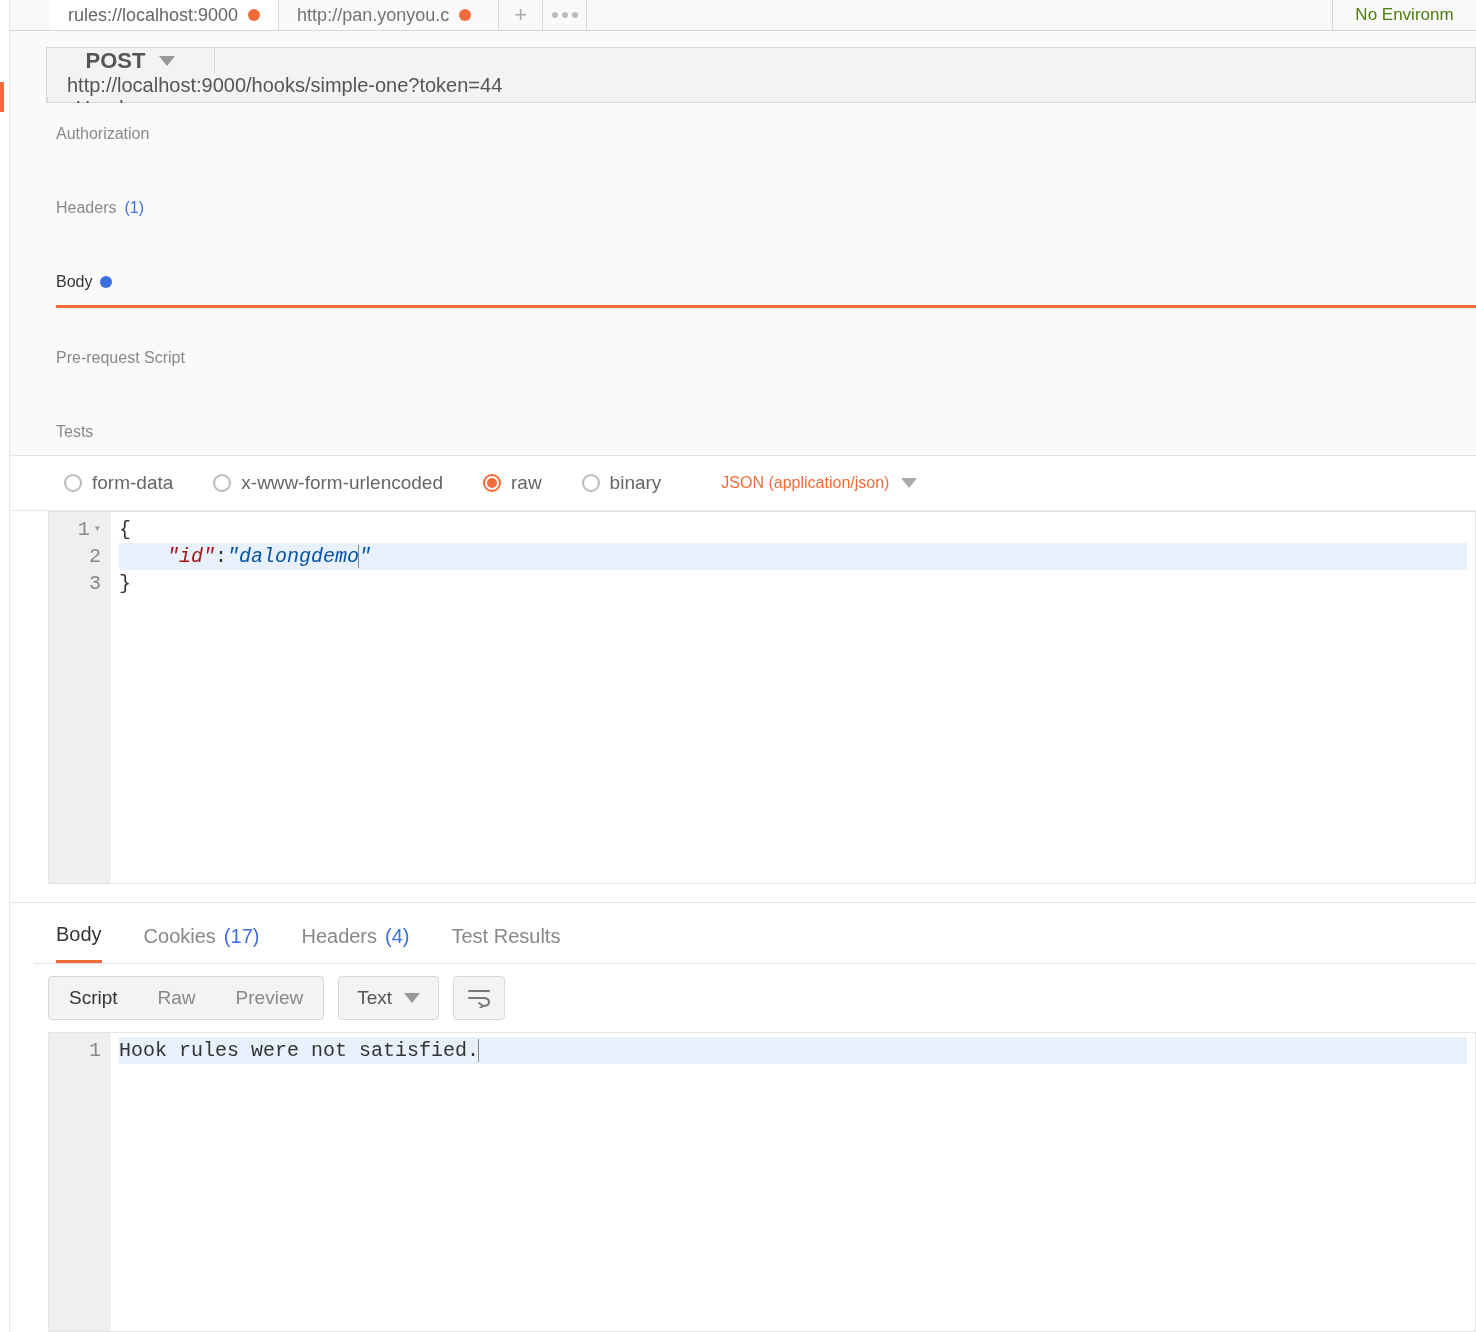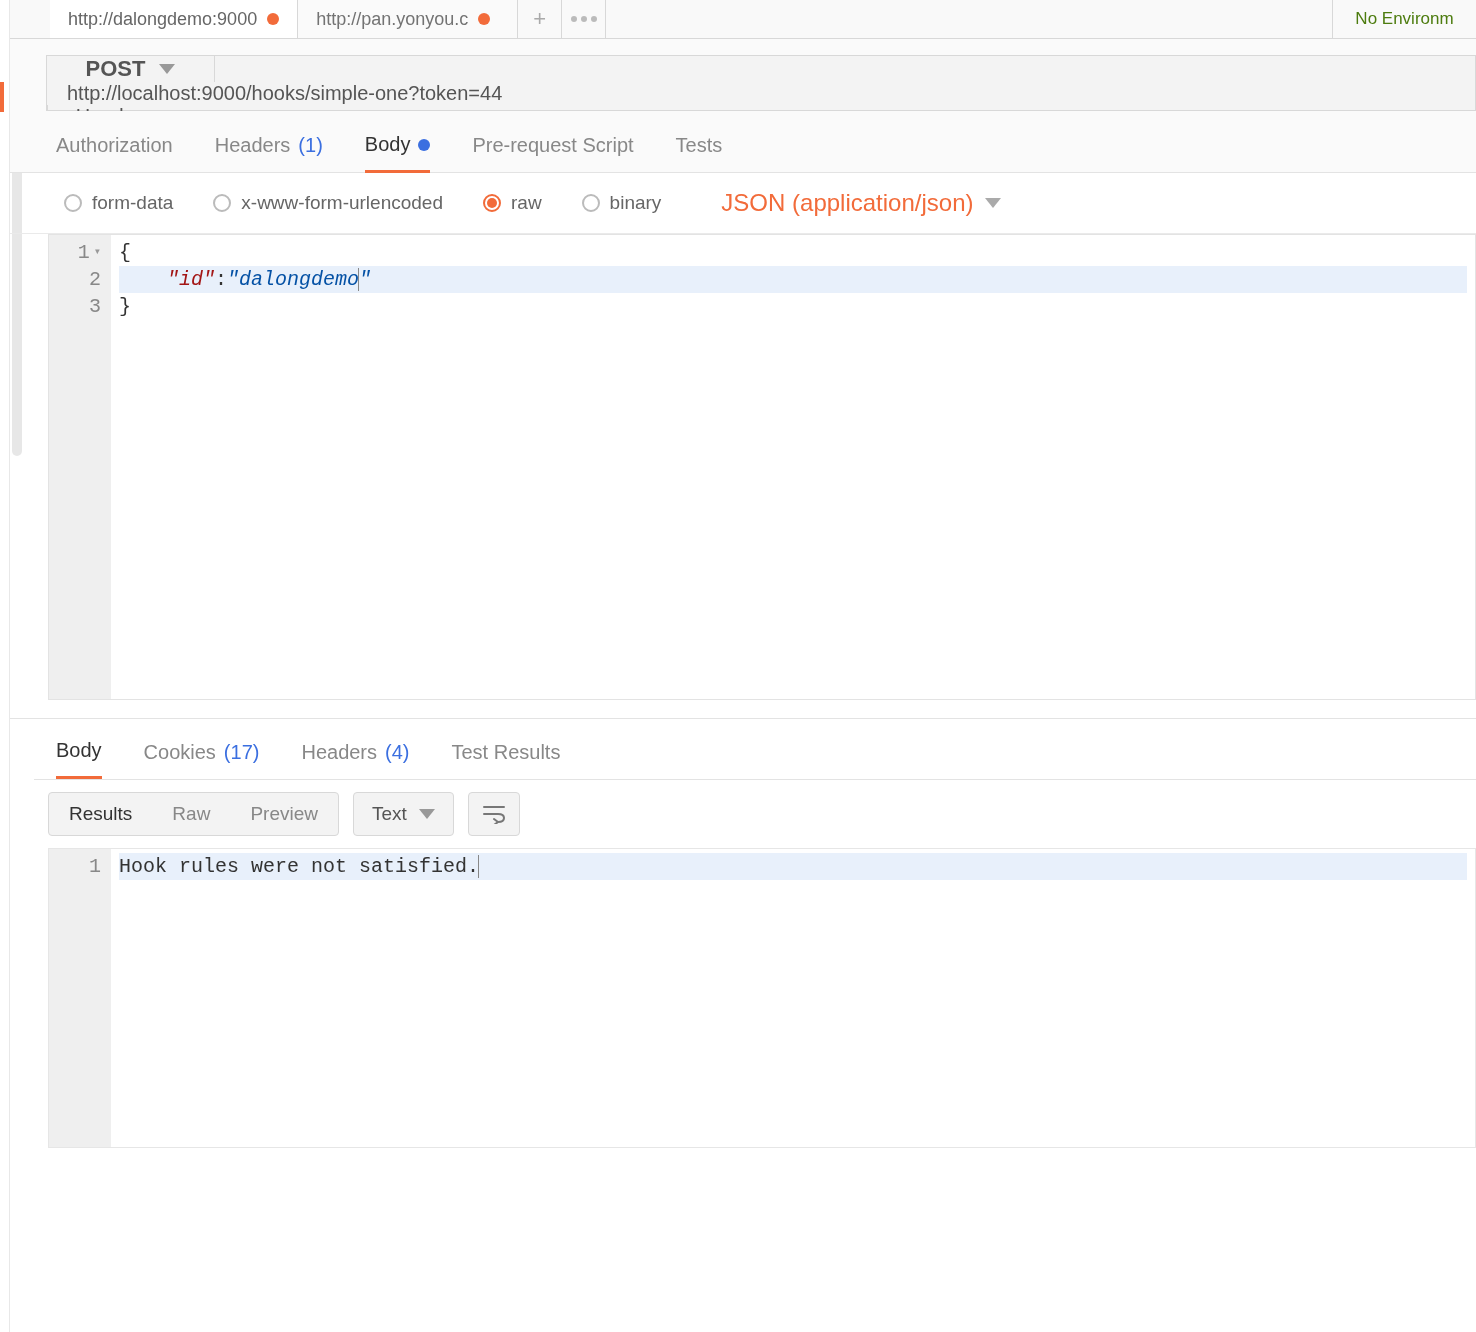--- a/index.html
+++ b/index.html
@@ -113,24 +113,25 @@
   cursor:pointer;
 }
 .send-edge {
   width: 6px; background:#3b6fe0; border-left:1px solid #2d5cc0;
 }
 
 
 .req-tabs {
   display:flex; gap: 42px;
   padding: 22px 0 0 46px;
-  font-size: 20px;
+  font-size: 16px;
   color:#888;
   background:#fafafa;
   border-bottom: 1px solid #e3e3e3;
+  flex-direction: column;
 }
 .req-tab { padding-bottom: 14px; cursor:pointer; display:flex; align-items:center; gap:8px; }
 .req-tab.active { color:#333; border-bottom: 3px solid #f26b3a; margin-bottom:-1px; }
 .req-tab .count { color:#3b6fe0; }
 .req-tab .blue-dot { width:12px;height:12px;border-radius:50%;background:#3b6fe0;display:inline-block; }
 
 
 .body-types {
   display:flex; align-items:center; gap: 40px;
   padding: 16px 0 16px 54px;
@@ -141,21 +142,21 @@
 .radio {
   display:flex; align-items:center; gap:10px; cursor:pointer;
 }
 .radio .r {
   width:18px;height:18px;border:2px solid #bbb;border-radius:50%;
   display:flex;align-items:center;justify-content:center;
 }
 .radio.sel .r { border-color:#f26b3a; }
 .radio.sel .r::after { content:"";width:10px;height:10px;background:#f26b3a;border-radius:50%; }
 .content-type {
-  color:#f26b3a; font-size:24px; display:flex; align-items:center; gap:12px; cursor:pointer;
+  color:#f26b3a; font-size:16px; display:flex; align-items:center; gap:12px; cursor:pointer;
   margin-left: 20px;
 }
 .content-type .chev-down { border-top-color:#aaa; }
 
 
 .editor {
   display:flex;
   height: 466px;
   border: 1px solid #e3e3e3;
   margin: 0 0 0 38px;
@@ -251,21 +252,21 @@
 
 <div class="left-edge">
   <div class="orange-mark"></div>
 </div>
 <div class="scrollbar-stub"></div>
 
 <div class="main">
 
   <div class="tab-strip">
     <div class="tab">
-      <span>http://dalongdemo:9000</span>
+      <span>rules://localhost:9000</span>
       <span class="dot"></span>
     </div>
     <div class="tab inactive">
       <span>http://pan.yonyou.c</span>
       <span class="dot"></span>
     </div>
     <div class="tab-add">
       <span>+</span>
     </div>
     <div class="tab-more">
@@ -366,21 +367,21 @@
         <span class="count">(4)</span>
       </div>
       <div class="resp-tab">
         <span>Test Results</span>
       </div>
     </div>
     <div class="resp-separator"></div>
 
     <div class="resp-toolbar">
       <div class="btn-group">
-        <div class="seg active"><span>Results</span></div>
+        <div class="seg active"><span>Script</span></div>
         <div class="seg"><span>Raw</span></div>
         <div class="seg"><span>Preview</span></div>
       </div>
       <div class="lang-select">
         <span>Text</span>
         <span class="chev-down"></span>
       </div>
       <div class="wrap-btn">
         <svg width="24" height="20" viewBox="0 0 24 20">
           <path d="M2 3 H22 M2 10 H16 Q22 10 22 14 Q22 18 16 18 M16 18 L12 15 M16 18 L12 21" stroke="#777" stroke-width="2" fill="none" stroke-linecap="round"></path>

